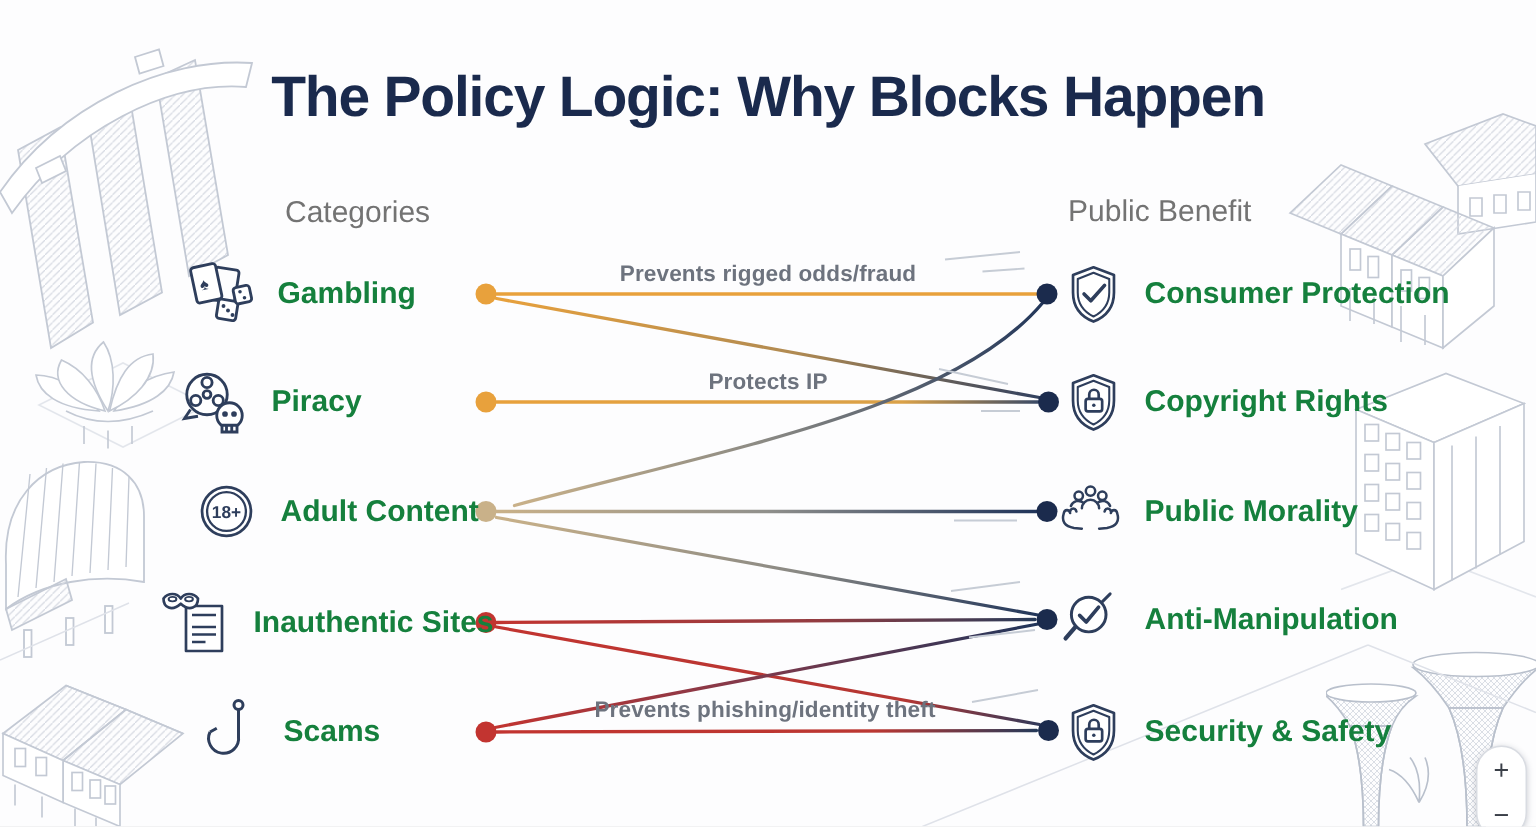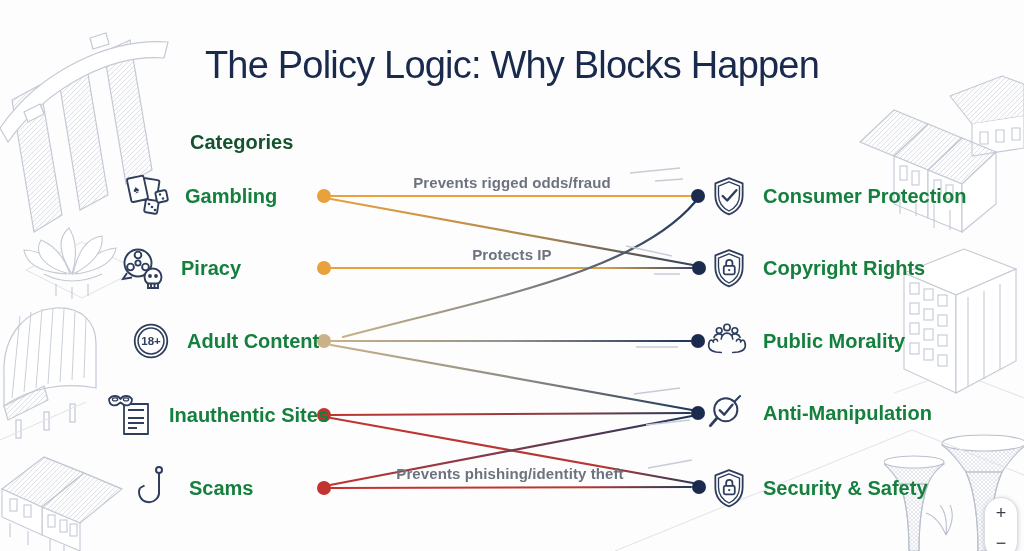--- a/index.html
+++ b/index.html
@@ -1,21 +1,21 @@
 <!DOCTYPE html>
 <html><head>
 <meta charset="utf-8">
 <style>
   html,body{margin:0;padding:0;background:#e9e9e9;}
   .stage{position:relative;width:1024px;height:551px;background:#fdfdfe;overflow:hidden;
          font-family:"Liberation Sans",sans-serif;}
   .bg{position:absolute;pointer-events:none;}
   .title{position:absolute;top:44px;left:0;right:0;text-align:center;
-         font-size:38px;font-weight:normal;color:#1a2a4d;letter-spacing:-0.8px;}
-  .col-head{position:absolute;font-size:20px;font-weight:bold;color:#14532d;white-space:nowrap;}
+         font-size:38px;font-weight:bold;color:#1a2a4d;letter-spacing:-0.8px;}
+  .col-head{position:absolute;font-size:20px;font-weight:normal;color:#737373;white-space:nowrap;}
   .row{position:absolute;display:flex;align-items:center;gap:13px;height:52px;}
   .row .lbl{font-size:20px;font-weight:bold;color:#15803d;white-space:nowrap;}
   .edges{position:absolute;left:0;top:0;pointer-events:none;}
   .edge-label{position:absolute;transform:translateX(-50%);font-size:15px;font-weight:600;
               color:#6d737e;white-space:nowrap;letter-spacing:0.1px;text-align:center;}
   .zoom-pill{position:absolute;left:984px;top:497px;width:34px;height:62px;background:#fff;
              border:1px solid #d9dce2;border-radius:17px;box-shadow:0 1px 4px rgba(40,50,70,.25);
              display:flex;flex-direction:column;align-items:center;justify-content:space-between;
              padding:6px 0;box-sizing:border-box;z-index:5;}
   .zoom-pill span{font-size:18px;line-height:18px;color:#3a3f48;cursor:pointer;}
@@ -141,20 +141,21 @@
       <path d="M62,115 q-8,-18 -20,-22 M62,115 q2,-20 -6,-30 M62,115 q10,-16 4,-30"></path>
     </g>
   </svg>
 
   <svg class="bg" style="left:0;top:0" width="1024" height="551" viewBox="0 0 1024 551">
     <path d="M615,551 L912,430 M912,430 L1024,475 M0,440 L86,402" stroke="#dfe2e9" stroke-width="1" fill="none"></path>
   </svg>
 
   <div class="title">The Policy Logic: Why Blocks Happen</div>
   <div class="col-head" style="left:190px;top:131px">Categories</div>
+  <div class="col-head" style="left:712px;top:130px">Public Benefit</div>
 
   <svg class="edges" width="1024" height="551" viewBox="0 0 1024 551">
     <defs>
       <linearGradient id="lg1" gradientUnits="userSpaceOnUse" x1="331" y1="199" x2="693" y2="265">
         <stop offset="0" stop-color="#E8A13C"></stop>
           <stop offset="0.55" stop-color="#b08a52"></stop>
           <stop offset="1" stop-color="#32415f"></stop>
       </linearGradient>
       <linearGradient id="lg2" gradientUnits="userSpaceOnUse" x1="331" y1="268" x2="692" y2="268">
         <stop offset="0" stop-color="#E8A13C"></stop>

